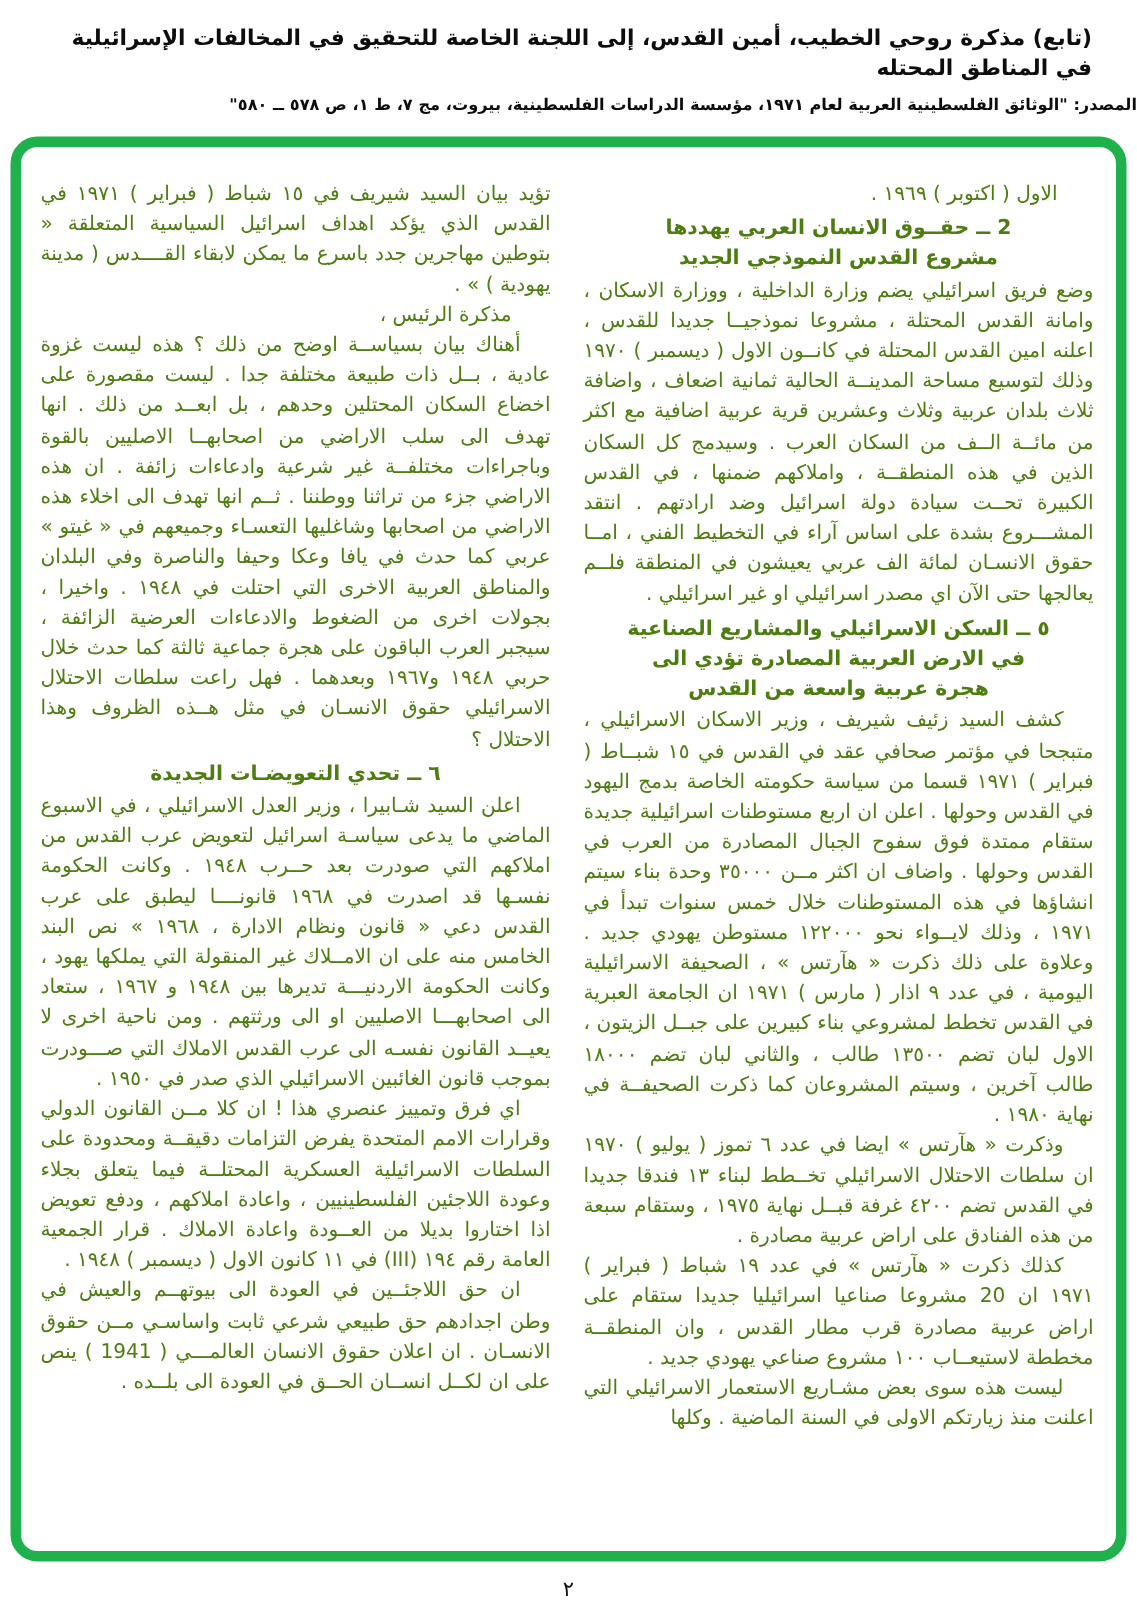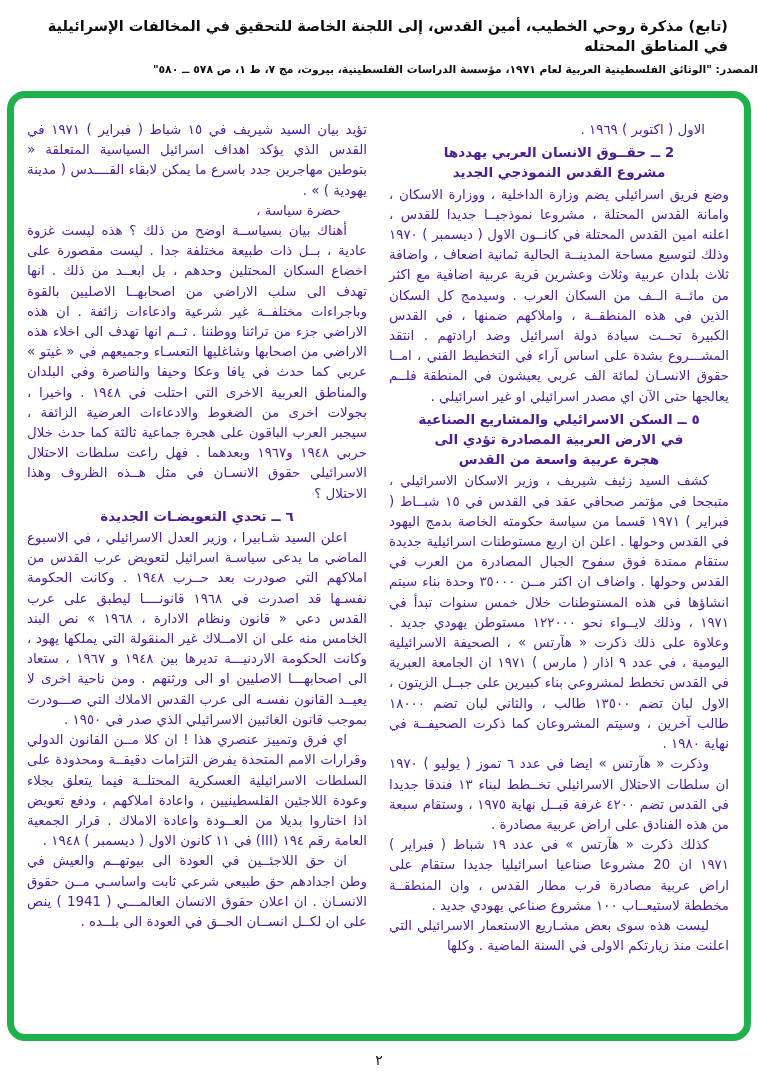--- a/index.html
+++ b/index.html
@@ -50,21 +50,21 @@
     direction: rtl;
     display: flex;
     gap: 22px;
     height: 100%;
   }
   .col {
     flex: 1 1 0;
     min-width: 0;
     font-size: 13.4px;
     line-height: 20.2px;
-    color: #4c1d95;
+    color: #4d7c0f;
     text-align: justify;
   }
   
   .para {
     margin: 0;
     text-indent: 20px;
   }
   .para.flush { text-indent: 0; }
   .continuation {
     margin: 0;
@@ -117,21 +117,21 @@
 في الارض العربية المصادرة تؤدي الى
 هجرة عربية واسعة من القدس</p>
         <p class="para">كشف السيد زئيف شيريف ، وزير الاسكان الاسرائيلي ، متبجحا في مؤتمر صحافي عقد في القدس في ١٥ شبــاط ( فبراير ) ١٩٧١ قسما من سياسة حكومته الخاصة بدمج اليهود في القدس وحولها . اعلن ان اربع مستوطنات اسرائيلية جديدة ستقام ممتدة فوق سفوح الجبال المصادرة من العرب في القدس وحولها . واضاف ان اكثر مــن ٣٥٠٠٠ وحدة بناء سيتم انشاؤها في هذه المستوطنات خلال خمس سنوات تبدأ في ١٩٧١ ، وذلك لايــواء نحو ١٢٢٠٠٠ مستوطن يهودي جديد . وعلاوة على ذلك ذكرت « هآرتس » ، الصحيفة الاسرائيلية اليومية ، في عدد ٩ اذار ( مارس ) ١٩٧١ ان الجامعة العبرية في القدس تخطط لمشروعي بناء كبيرين على جبــل الزيتون ، الاول لبان تضم ١٣٥٠٠ طالب ، والثاني لبان تضم ١٨٠٠٠ طالب آخرين ، وسيتم المشروعان كما ذكرت الصحيفــة في نهاية ١٩٨٠ .</p>
         <p class="para">وذكرت « هآرتس » ايضا في عدد ٦ تموز ( يوليو ) ١٩٧٠ ان سلطات الاحتلال الاسرائيلي تخــطط لبناء ١٣ فندقا جديدا في القدس تضم ٤٢٠٠ غرفة قبــل نهاية ١٩٧٥ ، وستقام سبعة من هذه الفنادق على اراض عربية مصادرة .</p>
         <p class="para">كذلك ذكرت « هآرتس » في عدد ١٩ شباط ( فبراير ) ١٩٧١ ان 20 مشروعا صناعيا اسرائيليا جديدا ستقام على اراض عربية مصادرة قرب مطار القدس ، وان المنطقــة مخططة لاستيعــاب ١٠٠ مشروع صناعي يهودي جديد .</p>
         <p class="para">ليست هذه سوى بعض مشـاريع الاستعمار الاسرائيلي التي اعلنت منذ زيارتكم الاولى في السنة الماضية . وكلها</p>
       </div>
 
       <div class="col">
         <p class="para flush">تؤيد بيان السيد شيريف في ١٥ شباط ( فبراير ) ١٩٧١ في القدس الذي يؤكد اهداف اسرائيل السياسية المتعلقة « بتوطين مهاجرين جدد باسرع ما يمكن لابقاء القــــدس ( مدينة يهودية ) » .</p>
-        <p class="salutation">حضرة سياسة ،</p>
+        <p class="salutation">مذكرة الرئيس ،</p>
         <p class="para">أهناك بيان بسياســة اوضح من ذلك ؟ هذه ليست غزوة عادية ، بــل ذات طبيعة مختلفة جدا . ليست مقصورة على اخضاع السكان المحتلين وحدهم ، بل ابعــد من ذلك . انها تهدف الى سلب الاراضي من اصحابهــا الاصليين بالقوة وباجراءات مختلفــة غير شرعية وادعاءات زائفة . ان هذه الاراضي جزء من تراثنا ووطننا . ثــم انها تهدف الى اخلاء هذه الاراضي من اصحابها وشاغليها التعسـاء وجميعهم في « غيتو » عربي كما حدث في يافا وعكا وحيفا والناصرة وفي البلدان والمناطق العربية الاخرى التي احتلت في ١٩٤٨ . واخيرا ، بجولات اخرى من الضغوط والادعاءات العرضية الزائفة ، سيجبر العرب الباقون على هجرة جماعية ثالثة كما حدث خلال حربي ١٩٤٨ و١٩٦٧ وبعدهما . فهل راعت سلطات الاحتلال الاسرائيلي حقوق الانسـان في مثل هــذه الظروف وهذا الاحتلال ؟</p>
         <p class="heading">٦ ــ تحدي التعويضـات الجديدة</p>
         <p class="para">اعلن السيد شـابيرا ، وزير العدل الاسرائيلي ، في الاسبوع الماضي ما يدعى سياسـة اسرائيل لتعويض عرب القدس من املاكهم التي صودرت بعد حــرب ١٩٤٨ . وكانت الحكومة نفسـها قد اصدرت في ١٩٦٨ قانونــــا ليطبق على عرب القدس دعي « قانون ونظام الادارة ، ١٩٦٨ » نص البند الخامس منه على ان الامــلاك غير المنقولة التي يملكها يهود ، وكانت الحكومة الاردنيـــة تديرها بين ١٩٤٨ و ١٩٦٧ ، ستعاد الى اصحابهـــا الاصليين او الى ورثتهم . ومن ناحية اخرى لا يعيــد القانون نفسـه الى عرب القدس الاملاك التي صـــودرت بموجب قانون الغائبين الاسرائيلي الذي صدر في ١٩٥٠ .</p>
         <p class="para">اي فرق وتمييز عنصري هذا ! ان كلا مــن القانون الدولي وقرارات الامم المتحدة يفرض التزامات دقيقــة ومحدودة على السلطات الاسرائيلية العسكرية المحتلــة فيما يتعلق بجلاء وعودة اللاجئين الفلسطينيين ، واعادة املاكهم ، ودفع تعويض اذا اختاروا بديلا من العــودة واعادة الاملاك . قرار الجمعية العامة رقم ١٩٤ (III) في ١١ كانون الاول ( ديسمبر ) ١٩٤٨ .</p>
         <p class="para">ان حق اللاجئــين في العودة الى بيوتهــم والعيش في وطن اجدادهم حق طبيعي شرعي ثابت واساسـي مــن حقوق الانسـان . ان اعلان حقوق الانسان العالمـــي ( 1941 ) ينص على ان لكــل انســان الحــق في العودة الى بلــده .</p>
       </div>
 
     </div>
   </div>
 

